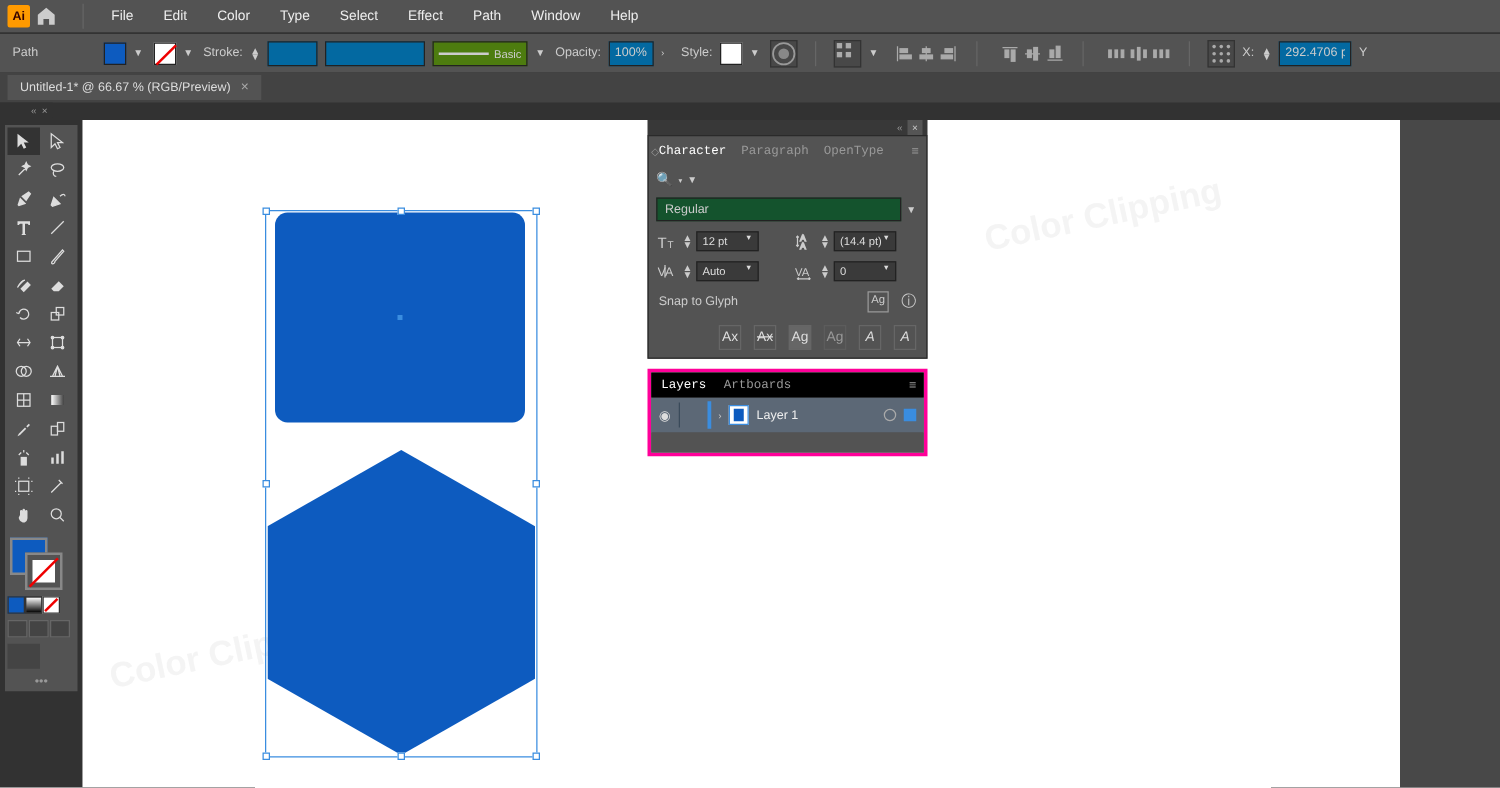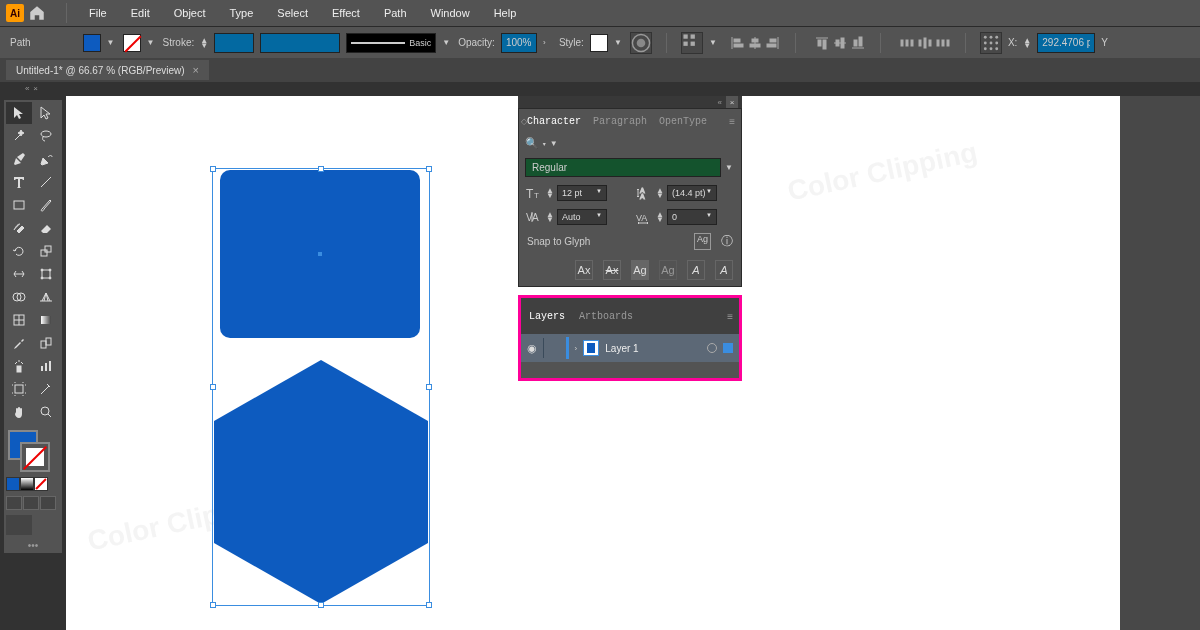--- a/index.html
+++ b/index.html
@@ -14,21 +14,21 @@
 
 
 .controlbar { height: 32px; background: #535353; border-top: 1px solid #2a2a2a; display: flex; align-items: center; padding: 0 10px; gap: 6px; }
 .ctrl-label { color: #ccc; font-size: 10px; }
 .fill-swatch { width: 18px; height: 18px; background: #0d5bbf; border: 1px solid #222; }
 .stroke-swatch { width: 18px; height: 18px; background: #fff; border: 1px solid #222; position: relative; }
 .stroke-swatch::after { content: ''; position: absolute; top: -2px; left: 8px; width: 2px; height: 22px; background: #e00; transform: rotate(45deg); }
 .dropdown-arrow { width: 10px; color: #ccc; font-size: 8px; }
 .ctrl-input { background: #0369a1; border: 1px solid #222; color: #ccc; font-size: 10px; padding: 2px 4px; height: 20px; }
 .ctrl-btn { width: 22px; height: 22px; background: #484848; border: 1px solid #333; display: flex; align-items: center; justify-content: center; color: #aaa; font-size: 9px; }
-.basic-stroke { width: 90px; height: 20px; background: #000000; border: 1px solid #222; display: flex; align-items: center; padding: 0 4px; }
+.basic-stroke { width: 76px; height: 20px; background: #4d7c0f; border: 1px solid #222; display: flex; align-items: center; padding: 0 4px; }
 .basic-line { flex: 1; height: 2px; background: #ccc; }
 .basic-text { color: #ccc; font-size: 9px; margin-left: 4px; }
 .white-swatch { width: 18px; height: 18px; background: #fff; border: 1px solid #222; }
 .align-group { display: flex; gap: 2px; margin-left: 4px; }
 .align-btn { width: 16px; height: 16px; display: flex; align-items: center; justify-content: center; }
 .align-btn svg { width: 14px; height: 14px; }
 
 
 .tabbar { height: 24px; background: #434343; display: flex; align-items: center; padding-left: 6px; }
 .tab { background: #535353; padding: 4px 10px; color: #ddd; font-size: 10px; display: flex; align-items: center; gap: 8px; }
@@ -92,21 +92,21 @@
 .char-icon svg { width: 16px; height: 14px; }
 .char-stepper { color: #ccc; font-size: 8px; line-height: 5px; }
 .char-val { background: #3a3a3a; border: 1px solid #222; color: #ddd; font-size: 9px; padding: 2px 4px; width: 50px; display: flex; justify-content: space-between; }
 .snap-row { display: flex; justify-content: space-between; align-items: center; padding: 4px 8px; color: #ccc; font-size: 10px; }
 .snap-icons { display: flex; gap: 10px; font-size: 12px; }
 .glyph-row { display: flex; gap: 10px; padding: 6px 8px; margin-left: 48px; }
 .glyph-btn { width: 24px; height: 20px; border: 1px solid #666; display: flex; align-items: center; justify-content: center; color: #ddd; font-size: 11px; }
 .glyph-btn.box { background: #666; }
 
 .layers-wrap { margin-top: 8px; border: 3px solid #ff0099; }
-.layers-tabs { height: 36px; display: flex; align-items: center; padding: 0 8px; gap: 14px; position: relative; background: #404040; }
+.layers-tabs { height: 20px; display: flex; align-items: center; padding: 0 8px; gap: 14px; position: relative; background: #000000; }
 .layer-row { height: 28px; background: #5c6876; display: flex; align-items: center; padding: 0 6px; gap: 6px; }
 .eye-icon { color: #ddd; font-size: 11px; }
 .layer-divider { width: 1px; height: 20px; background: #3a4a5a; }
 .layer-col-bar { width: 3px; height: 22px; background: #3a8de0; }
 .expand-arrow { color: #ccc; font-size: 8px; }
 .layer-thumb { width: 16px; height: 16px; background: #fff; border: 1px solid #3a8de0; display: flex; align-items: center; justify-content: center; }
 .layer-thumb-inner { width: 8px; height: 10px; background: #0d5bbf; }
 .layer-name { color: #eee; font-size: 10px; flex: 1; }
 .layer-target { width: 10px; height: 10px; border: 1px solid #aaa; border-radius: 50%; }
 .layer-sel { width: 10px; height: 10px; background: #3a8de0; }
@@ -120,21 +120,21 @@
 <div class="menubar">
   <div class="ai-logo">Ai</div>
   <div class="home-icon">
     <svg viewBox="0 0 16 16" fill="#ccc">
         <path d="M8 2l6 5v7h-4v-4H6v4H2V7z"></path>
       </svg>
   </div>
   <div class="menu-sep"></div>
   <div class="menu-item">File</div>
   <div class="menu-item">Edit</div>
-  <div class="menu-item">Object</div>
+  <div class="menu-item">Color</div>
   <div class="menu-item">Type</div>
   <div class="menu-item">Select</div>
   <div class="menu-item">Effect</div>
   <div class="menu-item">Path</div>
   <div class="menu-item">Window</div>
   <div class="menu-item">Help</div>
 </div>
 
 <div class="controlbar">
   <span class="ctrl-label">Path</span>

